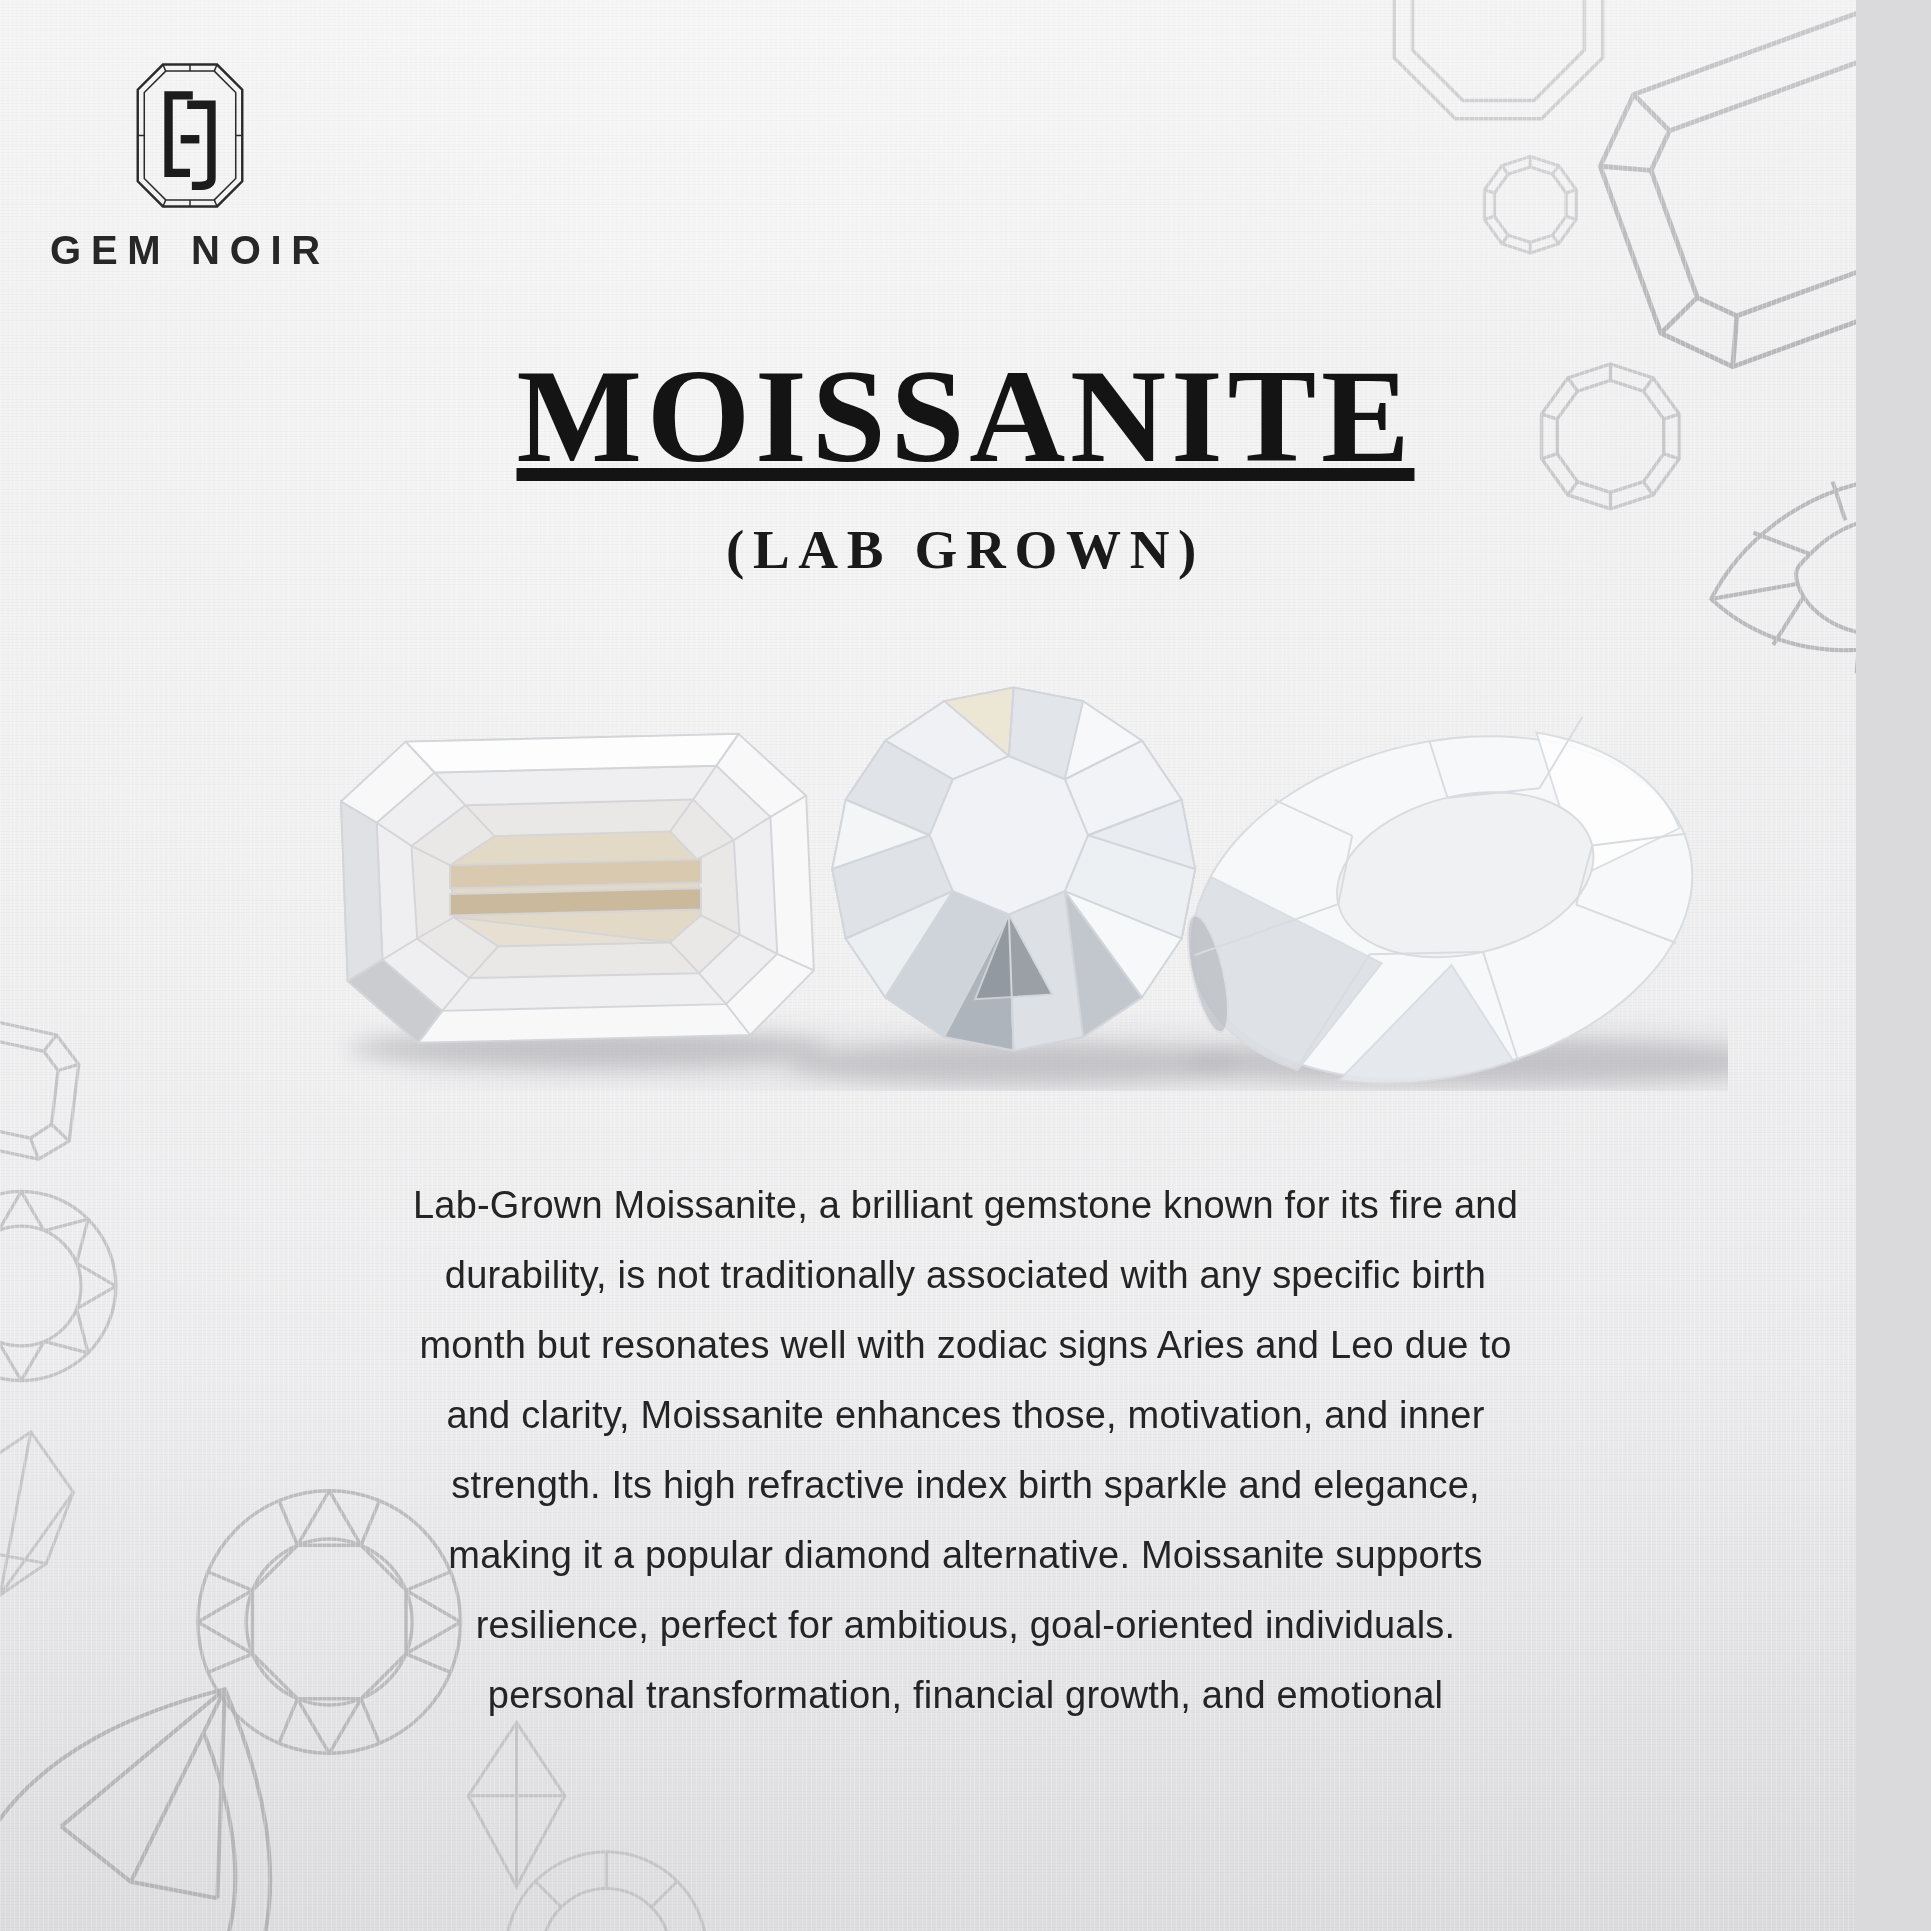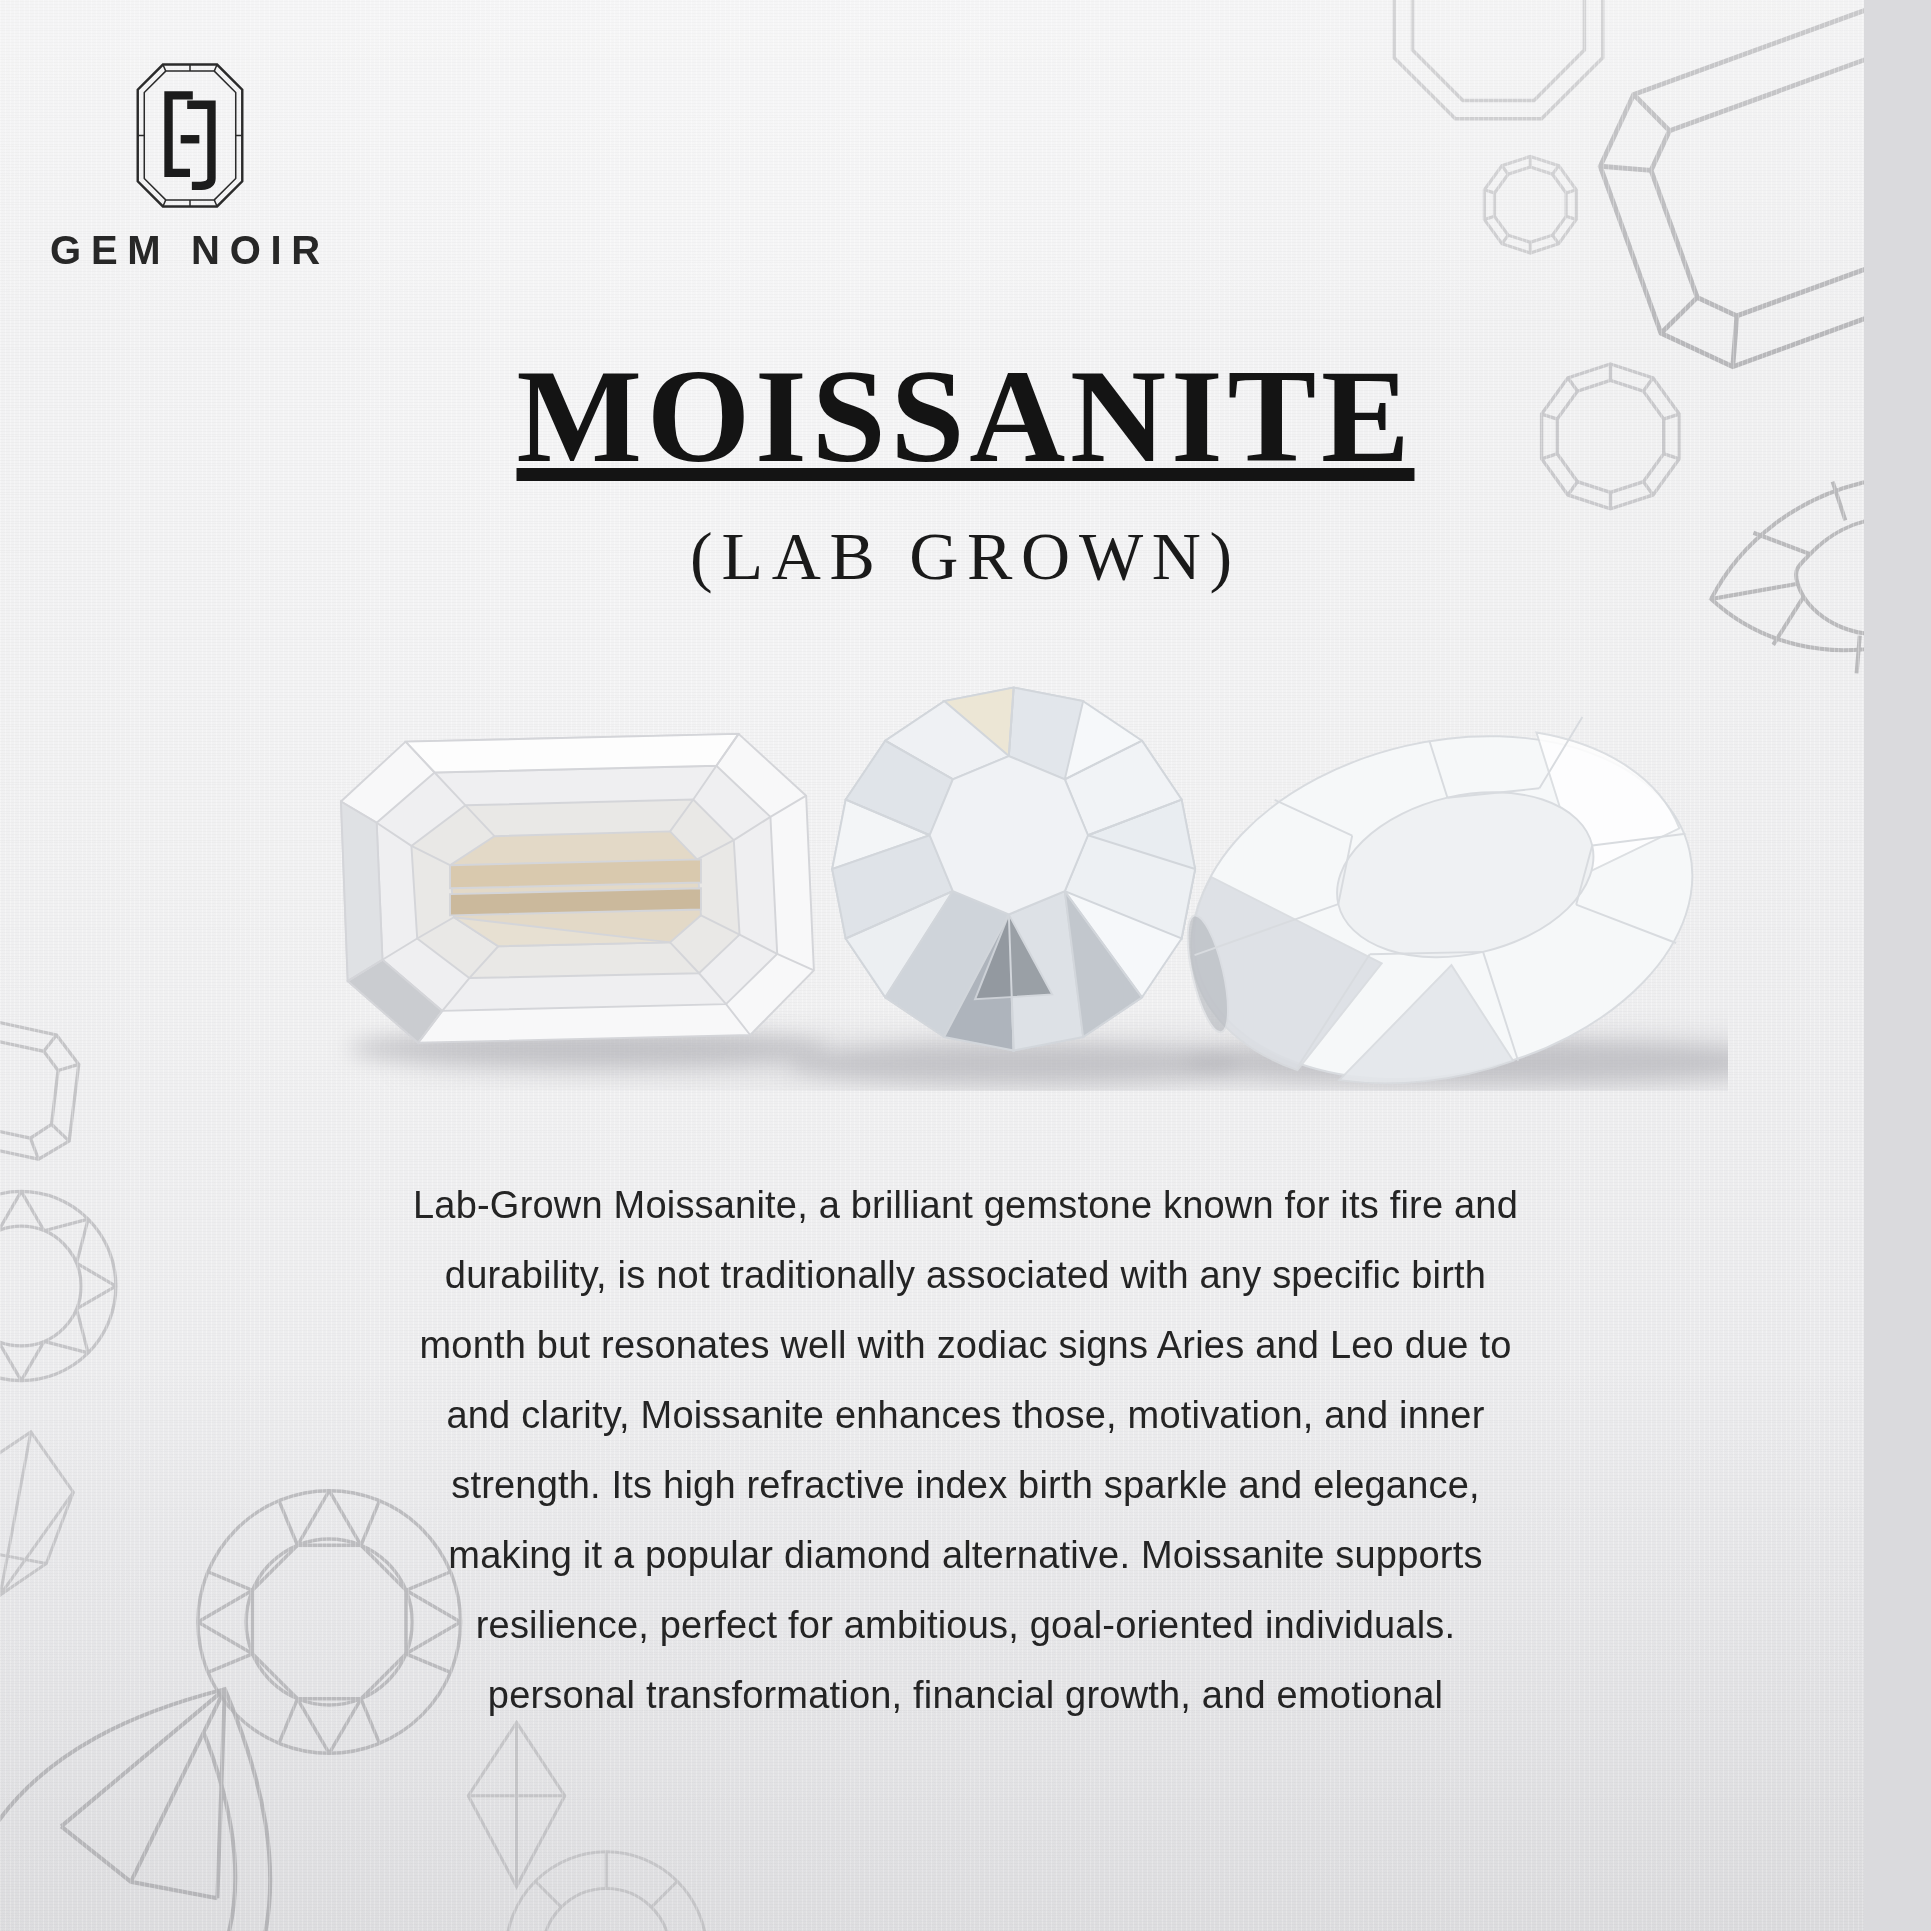--- a/index.html
+++ b/index.html
@@ -3,21 +3,20 @@
 <meta charset="utf-8">
 <style>
   html,body{margin:0;padding:0;background:#dadadd;}
   .canvas{
     position:relative;
     width:1856px;height:1931px;
     overflow:hidden;
     background:radial-gradient(140% 90% at 38% 18%, #f5f5f6 0%, #f0f0f1 42%, #eaeaec 78%, #e4e4e6 100%);
     font-family:"Liberation Sans", sans-serif;
     color:#1d1d1d;
-    padding-left:8px;
   }
   
   .canvas::before{
     content:"";position:absolute;inset:0;pointer-events:none;z-index:5;
     background:
       repeating-linear-gradient(0deg, rgba(110,110,116,0.05) 0 1px, rgba(255,255,255,0) 1px 2.9px),
       repeating-linear-gradient(90deg, rgba(255,255,255,0.40) 0 1px, rgba(255,255,255,0) 1px 4.8px);
     opacity:.75;
   }
   .canvas::after{
@@ -50,22 +49,22 @@
     font-weight:700;
     font-size:133px;
     letter-spacing:4.8px;
     color:#141414;
     line-height:1;
     text-decoration:underline;
   }
   .page-subtitle{
     margin-top:39px;
     font-family:"Liberation Serif", serif;
-    font-weight:400;
-    font-size:68px;
+    font-weight:700;
+    font-size:55px;
     letter-spacing:8.7px;
     color:#1a1a1a;
     line-height:1;
   }
 
   
   .gems-wrap{position:absolute;left:280px;top:676px;z-index:8;}
 
   
   .description{

